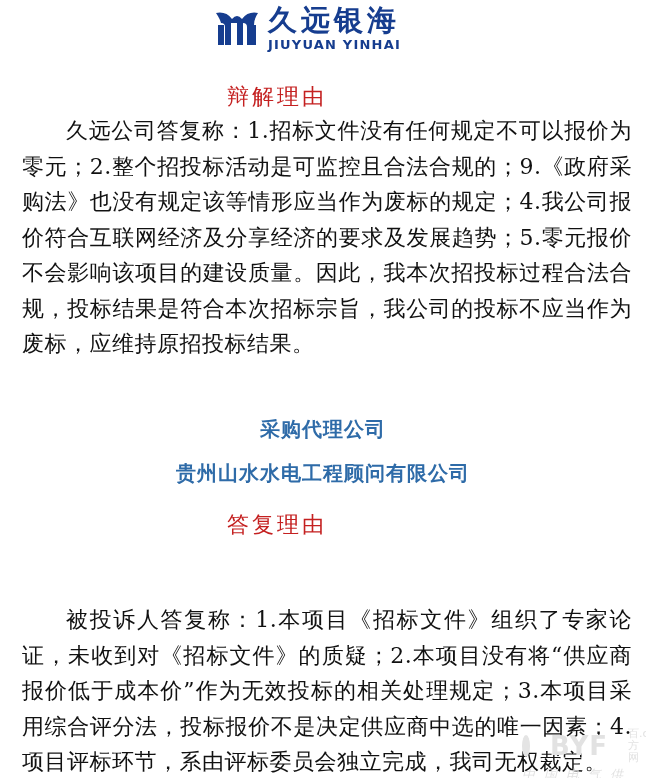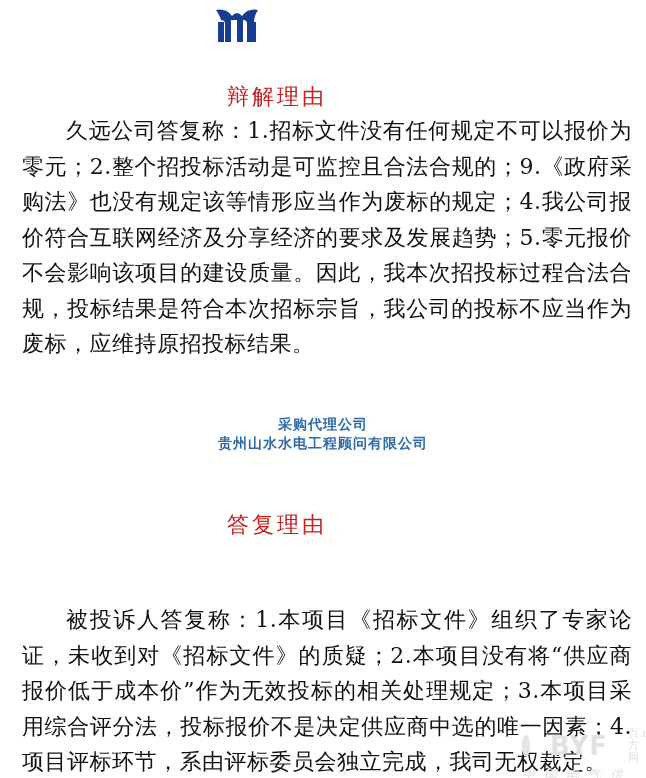--- a/index.html
+++ b/index.html
@@ -32,21 +32,21 @@
   }
   .para {
     position: absolute; left: 22px; width: 610px;
     font-size: 22px; line-height: 35.5px;
     text-align: justify; letter-spacing: 0.5px;
     color: #111;
   }
   .indent { text-indent: 44px; }
   .agency {
     position: absolute; left: 0; width: 646px; text-align: center;
-    color: #2e6ba8; font-weight: bold; font-size: 14px;
+    color: #2e6ba8; font-weight: bold; font-size: 20px;
     font-family: "DejaVu Sans", "Liberation Sans", sans-serif;
     letter-spacing: 1px;
   }
   .watermark {
     position: absolute; left: 522px; top: 728px; width: 124px;
     color: #e2e2e2; font-family: "DejaVu Sans", "Liberation Sans", sans-serif;
   }
   .wm-top { display: flex; align-items: center; gap: 20px; }
   .wm-circle {
     width: 22px; height: 22px; border: 4px solid #e4e4e4; border-radius: 50%;
@@ -58,28 +58,32 @@
 </style>
 </head>
 <body>
 
 <div class="logo">
   <svg class="logo-mark" viewBox="0 0 46 40">
     <path d="M2 4 Q12 2 18 10 Q23 4 28 10 Q34 2 44 4 Q40 10 40 16 L40 36 L33 36 L33 18 Q33 14 29 14 L29 36 L23 36 L23 14 L17 14 L17 36 L11 36 L11 18 Q11 14 7 14 Q6 10 2 4 Z" fill="#163d8f"></path>
     <rect x="4" y="16" width="6" height="20" fill="#163d8f"></rect>
     <rect x="36" y="16" width="6" height="20" fill="#163d8f"></rect>
   </svg>
+  <div class="logo-text">
+    <span class="logo-cn">久远银海</span>
+    <span class="logo-en">JIUYUAN YINHAI</span>
+  </div>
 </div>
 
 <div class="heading-red" style="top:82px;">辩解理由</div>
 
 <p class="para indent" style="top:113px; margin:0;">久远公司答复称：1.招标文件没有任何规定不可以报价为零元；2.整个招投标活动是可监控且合法合规的；9.《政府采购法》也没有规定该等情形应当作为废标的规定；4.我公司报价符合互联网经济及分享经济的要求及发展趋势；5.零元报价不会影响该项目的建设质量。因此，我本次招投标过程合法合规，投标结果是符合本次招标宗旨，我公司的投标不应当作为废标，应维持原招投标结果。</p>
 
 <div class="agency" style="top:416px;">采购代理公司</div>
-<div class="agency" style="top:435px;font-family:Liberation Mono, monospace;">贵州山水水电工程顾问有限公司</div>
+<div class="agency" style="top:460px;font-family:Liberation Mono, monospace;">贵州山水水电工程顾问有限公司</div>
 
 <div class="heading-red" style="top:510px;">答复理由</div>
 
 <p class="para indent" style="top:602px; margin:0;">被投诉人答复称：1.本项目《招标文件》组织了专家论证，未收到对《招标文件》的质疑；2.本项目没有将“供应商报价低于成本价”作为无效投标的相关处理规定；3.本项目采用综合评分法，投标报价不是决定供应商中选的唯一因素；4.项目评标环节，系由评标委员会独立完成，我司无权裁定。</p>
 
 <div class="watermark">
   <div class="wm-top">
     <div class="wm-circle"></div>
     <span class="wm-brand">BYF</span>
     <div class="wm-sub">

